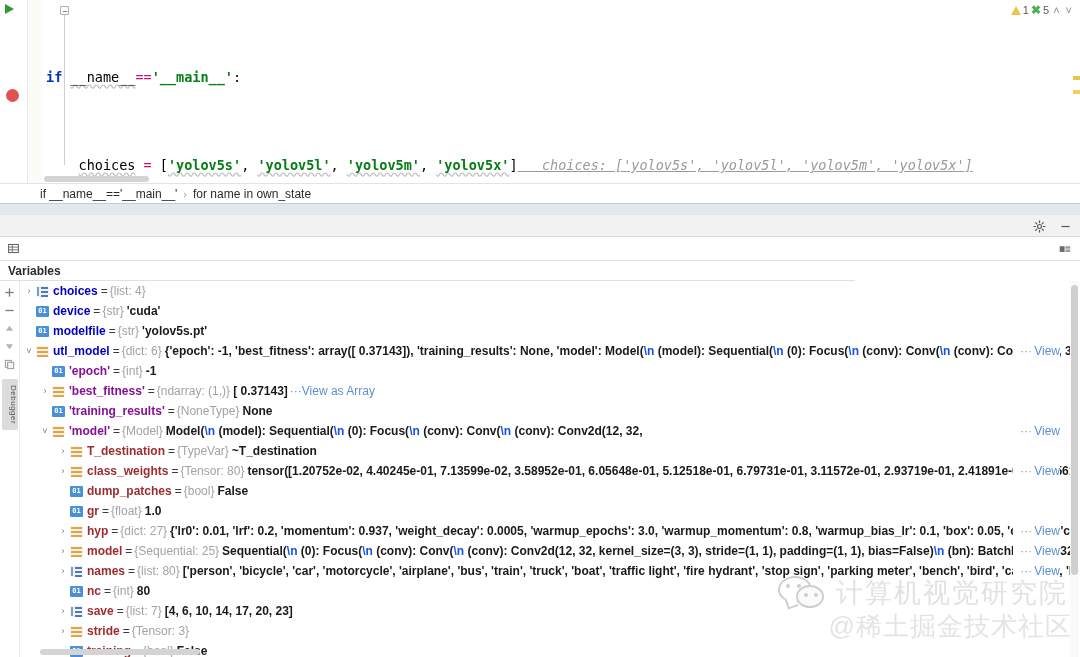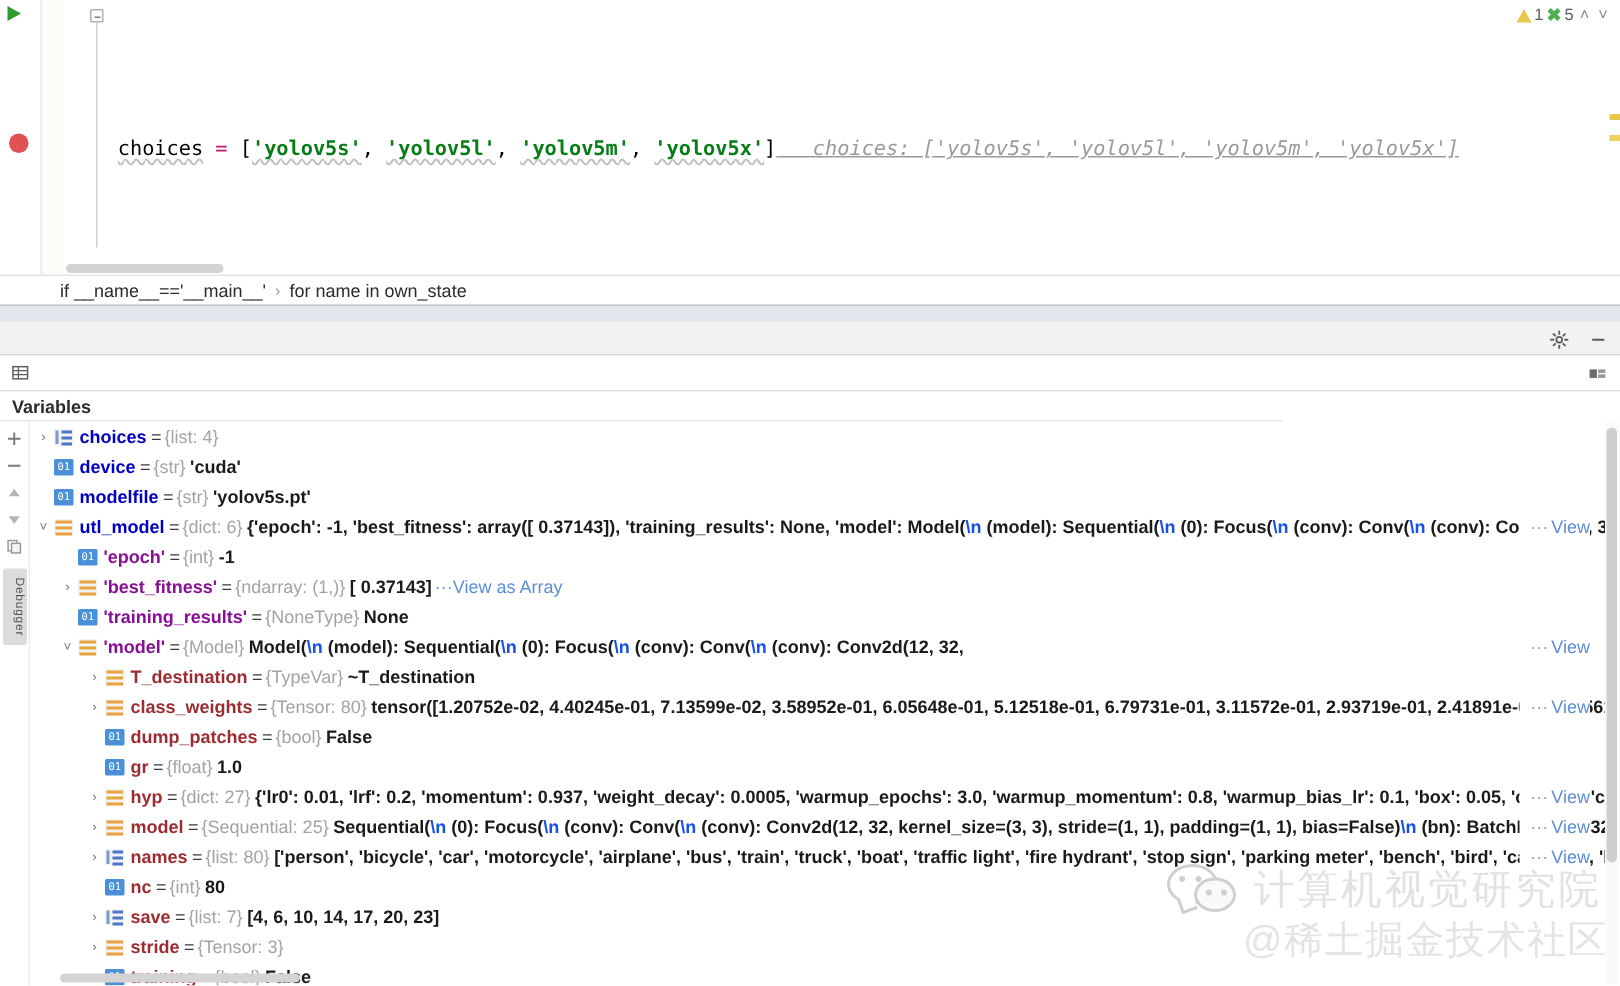--- a/index.html
+++ b/index.html
@@ -173,21 +173,21 @@
   .ic-obj::before { content:""; position:absolute; left:1px; top:1px; right:1px; height:2px;
     background:#e8a33d; box-shadow: 0 4px 0 #e8a33d, 0 8px 0 #e8a33d; }
   
   .ic-list { background: #f3f3f3; }
   .ic-list::before { content:""; position:absolute; left:1px; top:1px; width:2px; height:9px;
     background:#7a9ad0; }
   .ic-list::after { content:""; position:absolute; left:5px; top:1px; right:1px; height:2px;
     background:#4a78c8; box-shadow: 0 4px 0 #4a78c8, 0 8px 0 #4a78c8; }
   
   .ic-prim { background: #4a90d9; color:#fff; font-size:7px; line-height:11px;
-    text-align:center; font-family:"DejaVu Sans Mono", monospace; }
+    text-align:center; font-family:"DejaVu Sans Mono", monospace;font-weight:bold; }
 
   .vname { color: #0000c0; font-weight: bold; margin-right: 1px; }
   .vname.red { color: #871094; }
   .vname.field { color: #9b2d30; }
   .veq { color: #3a3a3a; margin: 0 2px; }
   .vtype { color: #a3a3a3; }
   .vval { color: #1a1a1a; margin-left: 3px; font-weight: bold; }
   .vval .esc { color: #1750eb; font-weight: bold; }
   .ellipsis { color: #9a9a9a; margin-left: 4px; }
   .viewlink { color: #5c8fd6; margin-left: 2px; cursor: default; }
@@ -243,20 +243,21 @@
       <div class="run-arrow"></div>
       <div class="breakpoint"></div>
     </div>
     <div class="ed-gutter2">
       <div class="fold-mark"></div>
       <div class="fold-line"></div>
     </div>
 
     <div class="code">
       
+      <div class="ln"><span class="code-inner"><span class="tok kw">if</span><span class="tok op"> </span><span class="tok ident wavy">__name__</span><span class="tok opred">==</span><span class="tok str">'__main__'</span><span class="tok op">:</span></span></div>
       
       <div class="ln"><span class="code-inner"><span class="tok op">    </span><span class="tok ident wavy">choices</span><span class="tok op"> </span><span class="tok opred">=</span><span class="tok op"> [</span><span class="tok str wavy">'yolov5s'</span><span class="tok op">, </span><span class="tok str wavy">'yolov5l'</span><span class="tok op">, </span><span class="tok str wavy">'yolov5m'</span><span class="tok op">, </span><span class="tok str wavy">'yolov5x'</span><span class="tok op">]</span><span class="hint">   choices: ['yolov5s', 'yolov5l', 'yolov5m', 'yolov5x']</span></span></div>
       
       
       
       
       
       
       
       

